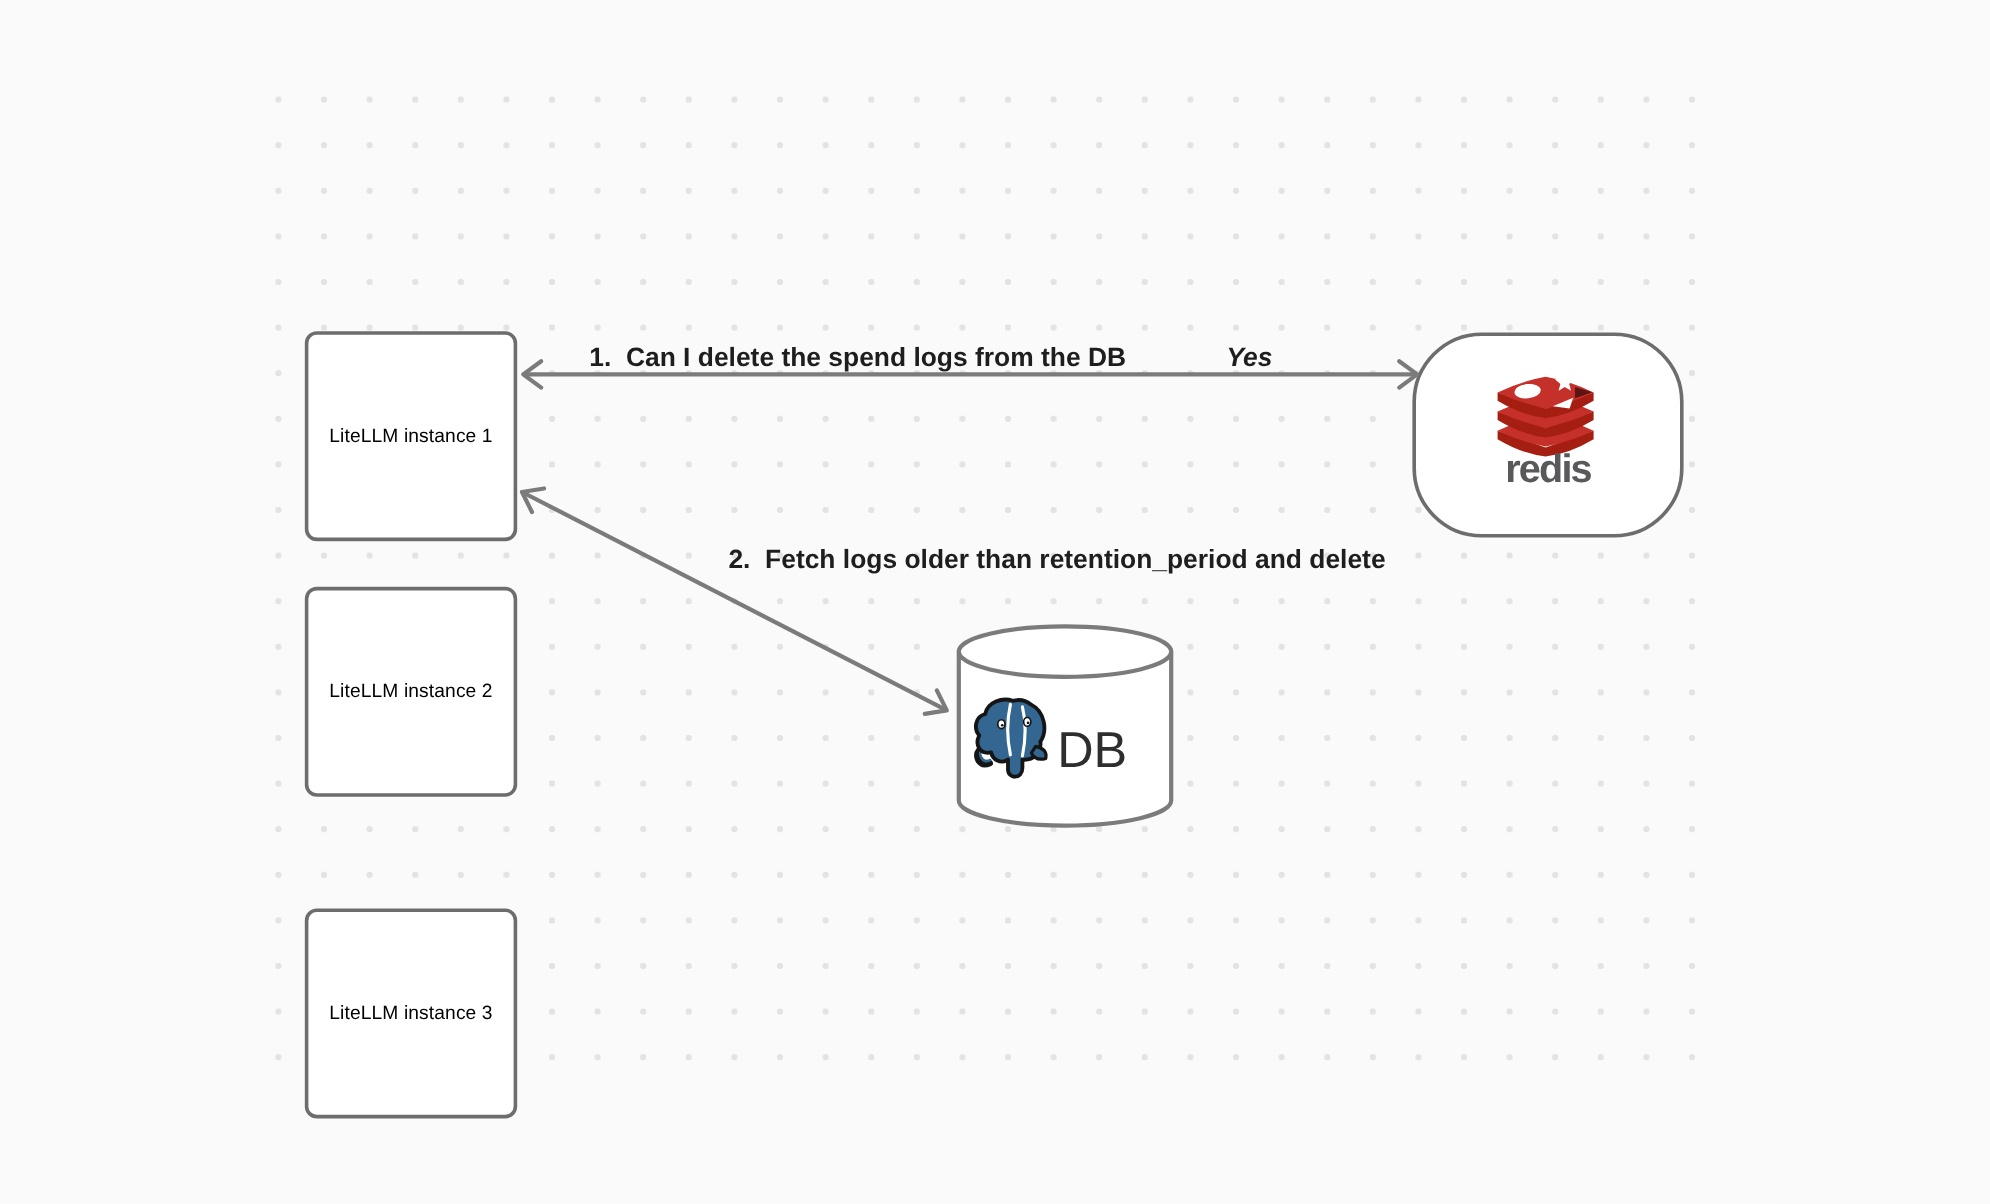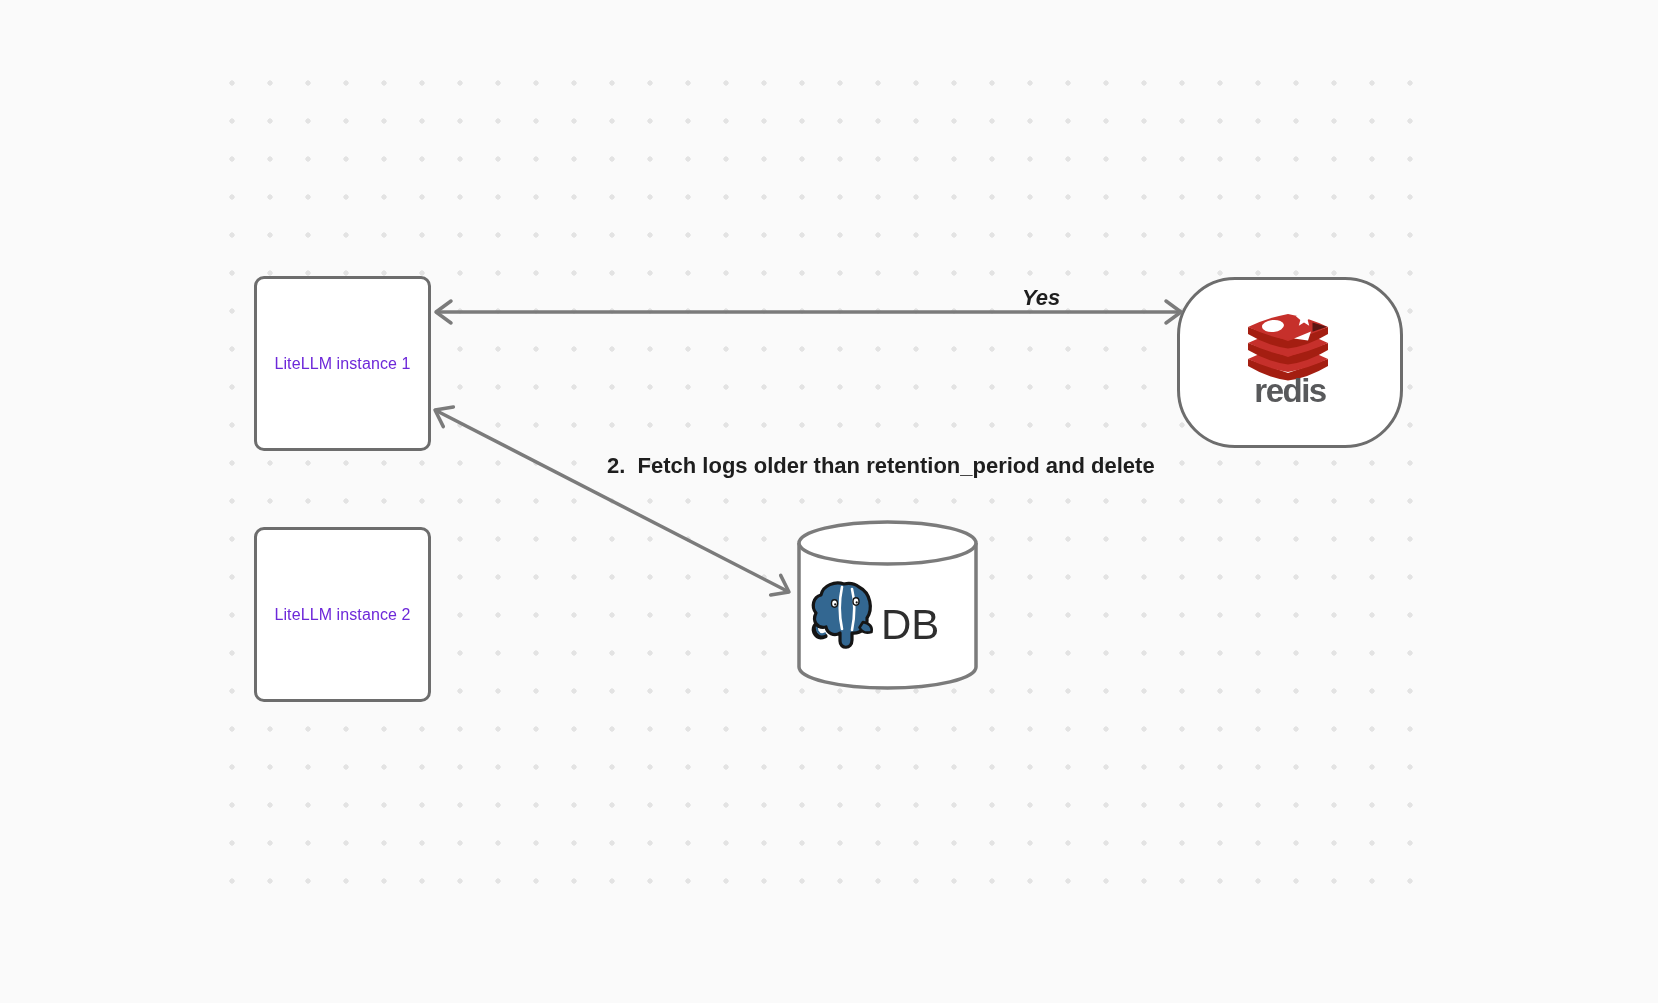--- a/index.html
+++ b/index.html
@@ -30,25 +30,25 @@
     box-sizing: border-box;
     background: #ffffff;
     border: 3.5px solid #6d6d6d;
     border-radius: 10px;
     display: flex;
     align-items: center;
     justify-content: center;
   }
   .node-box .box-label {
     font-size: 16px;
-    color: #6d28d9;
+    color: #000000;
     letter-spacing: 0.1px;
   }
   #box-1 { left: 254px; top: 276px; }
-  #box-2 { left: 254px; top: 527px; }
+  #box-2 { left: 254px; top: 489px; }
   #box-3 { left: 254px; top: 757px; }
   .redis-node {
     position: absolute;
     left: 1177px;
     top: 277px;
     width: 226px;
     height: 171px;
     box-sizing: border-box;
     background: #ffffff;
     border: 3.5px solid #6d6d6d;
@@ -98,20 +98,23 @@
 <div class="canvas">
 
   <div class="dotfield"></div>
 
   <div class="node-box" id="box-1">
     <span class="box-label">LiteLLM instance 1</span>
   </div>
   <div class="node-box" id="box-2">
     <span class="box-label">LiteLLM instance 2</span>
   </div>
+  <div class="node-box" id="box-3">
+    <span class="box-label">LiteLLM instance 3</span>
+  </div>
 
   <div class="redis-node"></div>
 
   <svg class="svg-layer" width="1658" height="1003" viewBox="0 0 1658 1003">
     <defs>
       <marker id="chevEnd" viewBox="-20 -16 24 32" refX="0" refY="0" markerWidth="24" markerHeight="32" orient="auto" markerUnits="userSpaceOnUse">
         <path d="M -15 -11 L 0 0 L -15 11" fill="none" stroke="#7b7b7b" stroke-width="3.5" stroke-linecap="round" stroke-linejoin="round"></path>
       </marker>
       <marker id="chevStart" viewBox="-20 -16 24 32" refX="0" refY="0" markerWidth="24" markerHeight="32" orient="auto-start-reverse" markerUnits="userSpaceOnUse">
         <path d="M -15 -11 L 0 0 L -15 11" fill="none" stroke="#7b7b7b" stroke-width="3.5" stroke-linecap="round" stroke-linejoin="round"></path>
@@ -159,19 +162,20 @@
         <path d="M0 14 L40 28 L80 14 L80 21 Q60 33 40 35.5 Q20 33 0 21 Z" fill="#A41E11"></path>
         <path d="M0 14 Q20 4.5 40 1 Q60 4.5 80 14 Q60 23.5 40 27 Q20 23.5 0 14 Z" fill="#C6302B"></path>
         <ellipse cx="25" cy="13" rx="11" ry="6" fill="#ffffff" transform="rotate(-6 25 13)"></ellipse>
         <path d="M56 -3 L58.3 2.6 L64.3 3 L59.7 6.9 L61.2 12.7 L56 9.5 L50.8 12.7 L52.3 6.9 L47.7 3 L53.7 2.6 Z" fill="#ffffff"></path>
         <path d="M46 25.5 L63 18.5 L60 27.5 Z" fill="#ffffff"></path>
         <path d="M64.5 9.5 L79 13.8 L64.5 18.8 Z" fill="#5C1512"></path>
       </g>
     </g>
   </svg>
 
+  <div class="edge-label" id="edge1-label">1.  Can I delete the spend logs from the DB</div>
   <div class="edge-label" id="edge1-answer">Yes</div>
   <div class="edge-label" id="edge2-label">2.  Fetch logs older than retention_period and delete</div>
 
   <div class="redis-wordmark">redis</div>
   <div class="db-label">DB</div>
 
 </div>
 
 </body></html>

